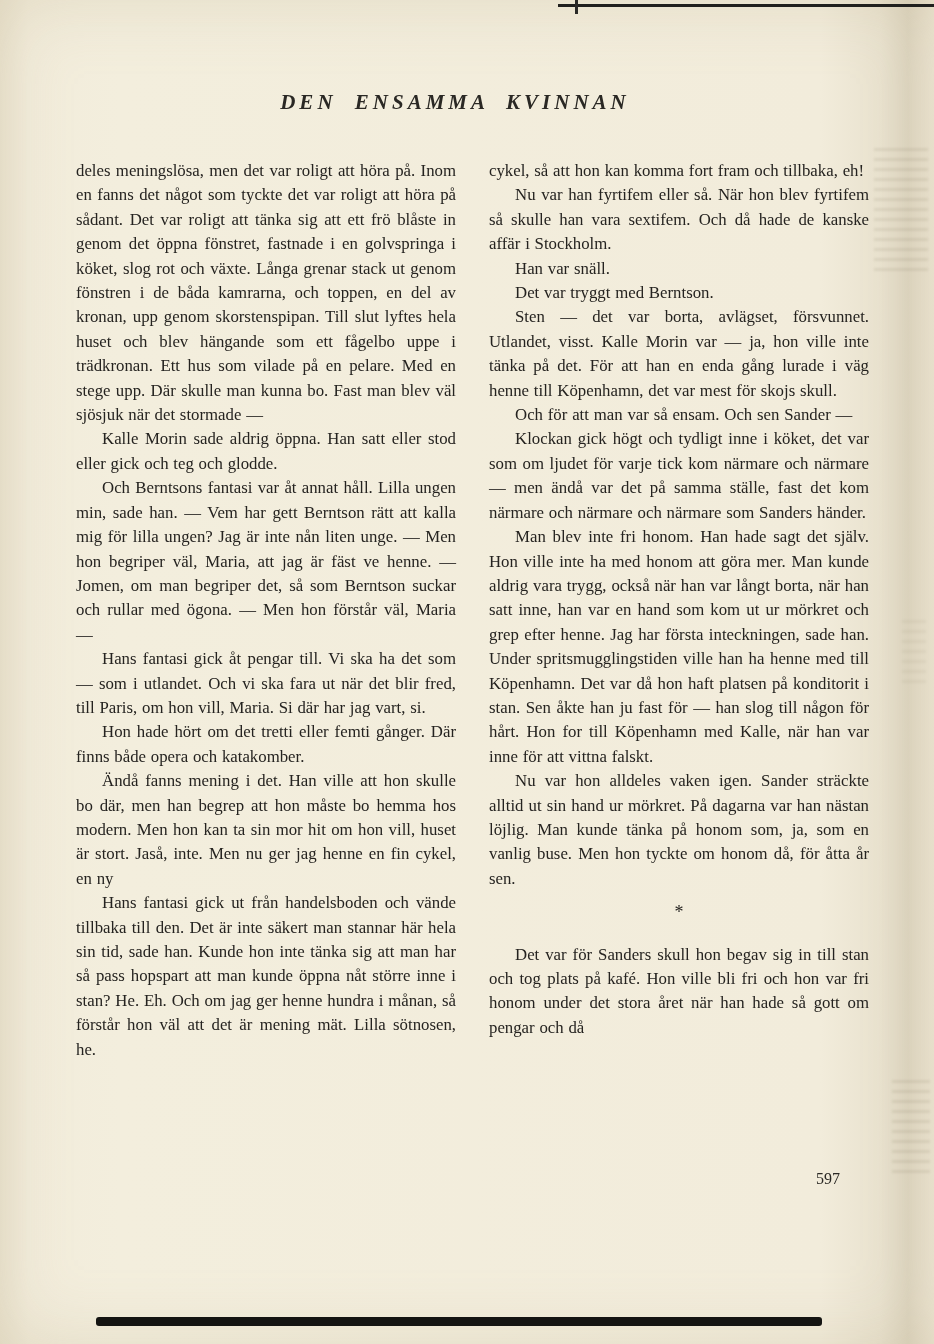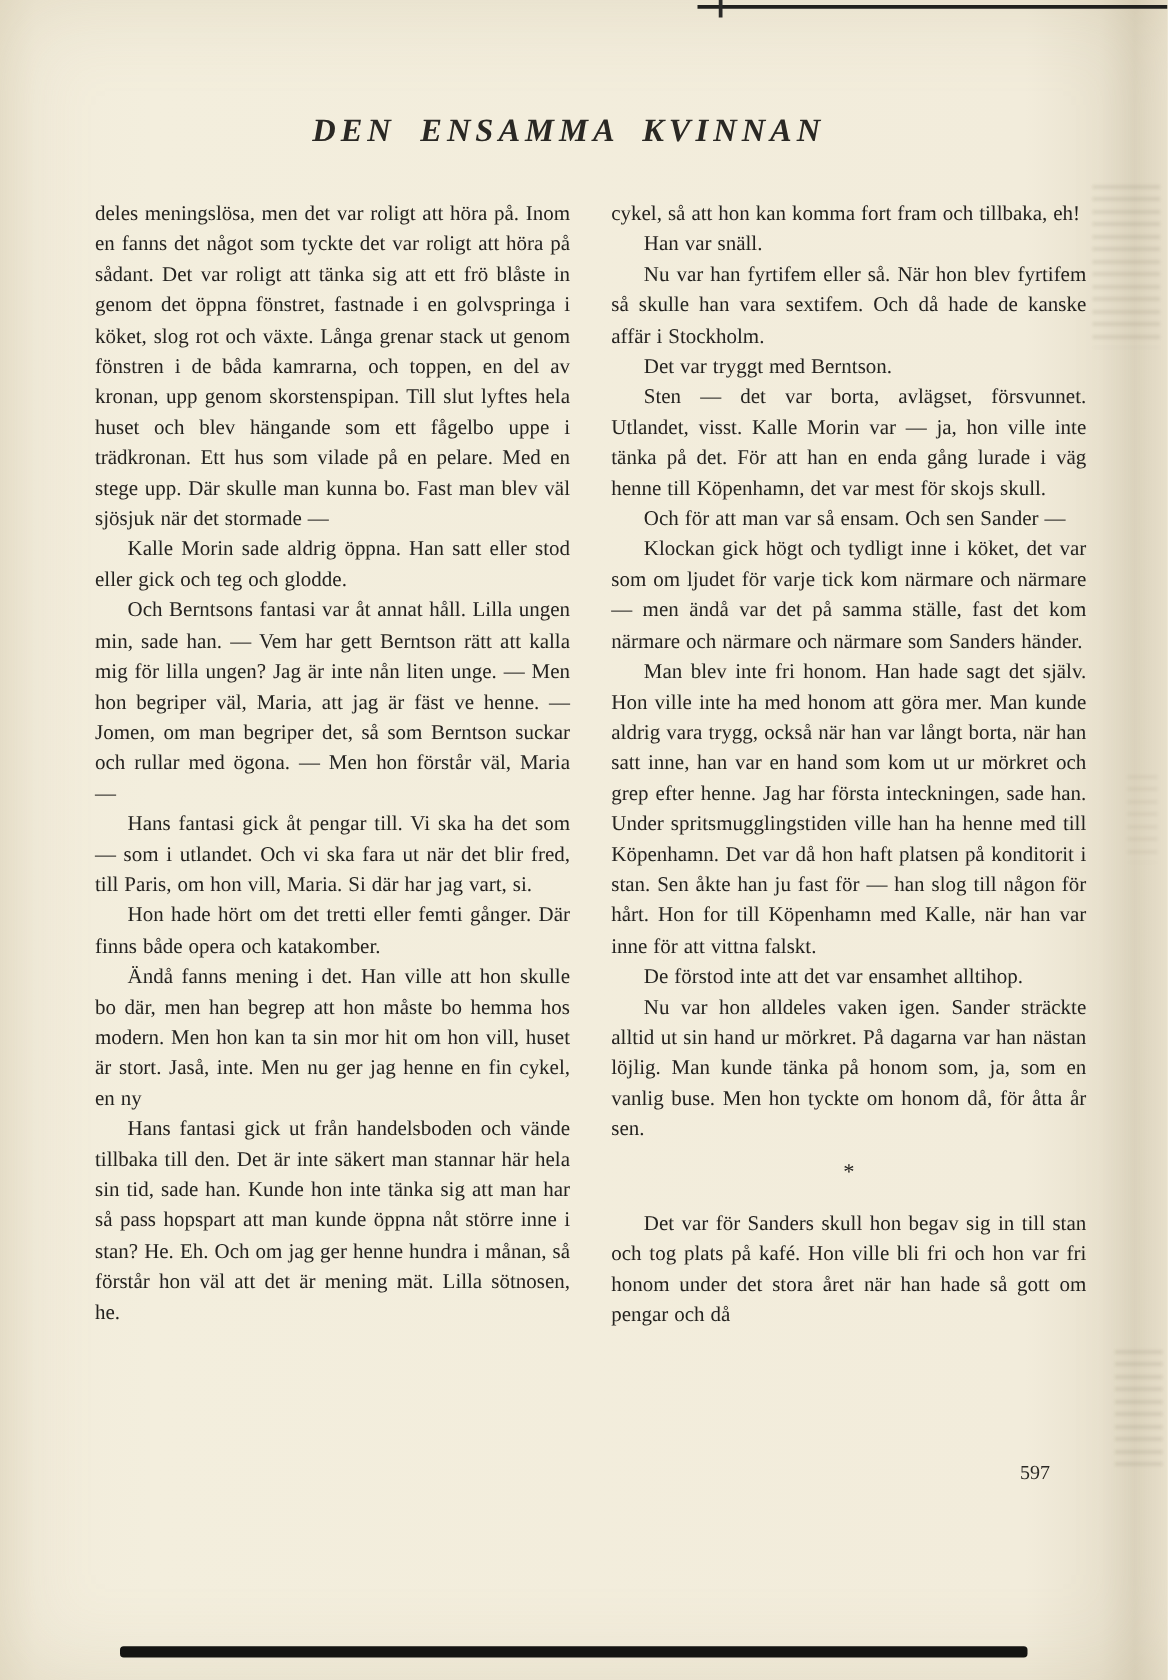--- a/index.html
+++ b/index.html
@@ -19,21 +19,21 @@
       #ece5d2 0px, #f2ecdb 28px, #f3eedd 120px, #f2ecdb 820px,
       #e9e2cf 880px, #ddd5c0 908px, #e7dfcc 922px, #efe8d6 934px);
     box-shadow: inset 0 0 70px rgba(190,175,140,0.30);
   }
   .header {
     position: absolute;
     top: 90px; left: 60px; width: 790px;
     text-align: center;
     font-style: italic;
     font-weight: 600;
-    font-size: 26px;
+    font-size: 21px;
     letter-spacing: 4px;
     word-spacing: 9px;
     color: #2a2824;
   }
   .columns {
     position: absolute;
     top: 139px; left: 76px;
     width: 794px;
     display: flex;
     gap: 33px;
@@ -104,28 +104,27 @@
         <p class="no-indent">deles meningslösa, men det var roligt att höra på. Inom en fanns det något som tyckte det var roligt att höra på sådant. Det var roligt att tänka sig att ett frö blåste in genom det öppna fönstret, fastnade i en golvspringa i köket, slog rot och växte. Långa grenar stack ut genom fönstren i de båda kamrarna, och toppen, en del av kronan, upp genom skorstenspipan. Till slut lyftes hela huset och blev hängande som ett fågelbo uppe i trädkronan. Ett hus som vilade på en pelare. Med en stege upp. Där skulle man kunna bo. Fast man blev väl sjösjuk när det stormade —</p>
         <p class="indent">Kalle Morin sade aldrig öppna. Han satt eller stod eller gick och teg och glodde.</p>
         <p class="indent">Och Berntsons fantasi var åt annat håll. Lilla ungen min, sade han. — Vem har gett Berntson rätt att kalla mig för lilla ungen? Jag är inte nån liten unge. — Men hon begriper väl, Maria, att jag är fäst ve henne. — Jomen, om man begriper det, så som Berntson suckar och rullar med ögona. — Men hon förstår väl, Maria —</p>
         <p class="indent">Hans fantasi gick åt pengar till. Vi ska ha det som — som i utlandet. Och vi ska fara ut när det blir fred, till Paris, om hon vill, Maria. Si där har jag vart, si.</p>
         <p class="indent">Hon hade hört om det tretti eller femti gånger. Där finns både opera och katakomber.</p>
         <p class="indent">Ändå fanns mening i det. Han ville att hon skulle bo där, men han begrep att hon måste bo hemma hos modern. Men hon kan ta sin mor hit om hon vill, huset är stort. Jaså, inte. Men nu ger jag henne en fin cykel, en ny</p>
         <p class="indent">Hans fantasi gick ut från handelsboden och vände tillbaka till den. Det är inte säkert man stannar här hela sin tid, sade han. Kunde hon inte tänka sig att man har så pass hopspart att man kunde öppna nåt större inne i stan? He. Eh. Och om jag ger henne hundra i månan, så förstår hon väl att det är mening mät. Lilla sötnosen, he.</p>
       </div>
     <div class="column">
         <p class="no-indent">cykel, så att hon kan komma fort fram och tillbaka, eh!</p>
+        <p class="indent">Nu var han fyrtifem eller så. När hon blev fyrtifem så skulle han vara sextifem. Och då hade de kanske affär i Stockholm.</p>
         <p class="indent">Han var snäll.</p>
-        <p class="indent">Nu var han fyrtifem eller så. När hon blev fyrtifem så skulle han vara sextifem. Och då hade de kanske affär i Stockholm.</p>
         <p class="indent">Det var tryggt med Berntson.</p>
         <p class="indent">Sten — det var borta, avlägset, försvunnet. Utlandet, visst. Kalle Morin var — ja, hon ville inte tänka på det. För att han en enda gång lurade i väg henne till Köpenhamn, det var mest för skojs skull.</p>
         <p class="indent">Och för att man var så ensam. Och sen Sander —</p>
         <p class="indent">Klockan gick högt och tydligt inne i köket, det var som om ljudet för varje tick kom närmare och närmare — men ändå var det på samma ställe, fast det kom närmare och närmare och närmare som Sanders händer.</p>
         <p class="indent">Man blev inte fri honom. Han hade sagt det själv. Hon ville inte ha med honom att göra mer. Man kunde aldrig vara trygg, också när han var långt borta, när han satt inne, han var en hand som kom ut ur mörkret och grep efter henne. Jag har första inteckningen, sade han. Under spritsmugglingstiden ville han ha henne med till Köpenhamn. Det var då hon haft platsen på konditorit i stan. Sen åkte han ju fast för — han slog till någon för hårt. Hon for till Köpenhamn med Kalle, när han var inne för att vittna falskt.</p>
-        <p class="indent">De förstod inte att det var ensamhet alltihop.</p>
         <p class="indent">Nu var hon alldeles vaken igen. Sander sträckte alltid ut sin hand ur mörkret. På dagarna var han nästan löjlig. Man kunde tänka på honom som, ja, som en vanlig buse. Men hon tyckte om honom då, för åtta år sen.</p>
         <p class="separator">*</p>
         <p class="indent">Det var för Sanders skull hon begav sig in till stan och tog plats på kafé. Hon ville bli fri och hon var fri honom under det stora året när han hade så gott om pengar och då</p>
       </div>
   </div>
 
   <div class="page-number">597</div>
 
   <div class="art-bottom-bar"></div>
 </div>

